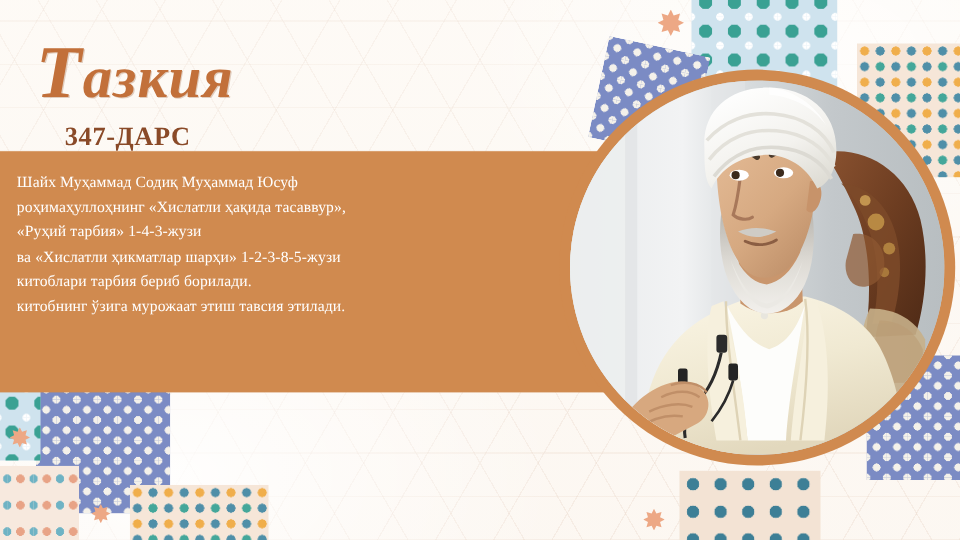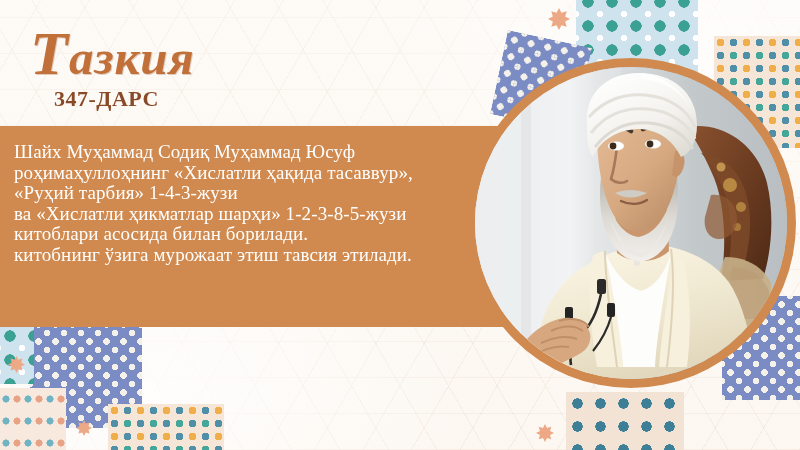--- a/index.html
+++ b/index.html
@@ -104,32 +104,32 @@
 
   
   .banner{
     position:absolute;left:0;top:126px;width:560px;height:201px;
     background:#d08a4f;
   }
   .banner-text{
     position:absolute;left:14px;top:142px;width:440px;
     color:#ffffff;
     font-family:"Liberation Serif", serif;
-    font-size:19px;line-height:20.6px;
+    font-size:13px;line-height:20.6px;
     letter-spacing:.1px;
     z-index:6;
   }
   .banner-text div{white-space:nowrap;}
 
   
   .title-wrap{position:absolute;left:30px;top:26px;z-index:7;}
   .title{
     font-family:"Liberation Serif", serif;
     font-style:italic;font-weight:700;
-    font-size:49px;line-height:54px;
+    font-size:49px;line-height:70px;
     color:#c2703a;
     letter-spacing:1px;
     text-shadow:1px 1px 0 rgba(140,70,28,.25);
   }
   .title .cap{font-size:62px;}
   .subtitle{
     font-family:"Liberation Serif", serif;
     font-weight:700;
     font-size:22px;letter-spacing:.5px;
     color:#8a4a28;
@@ -284,21 +284,21 @@
     </div>
   </div>
 
   <div class="banner"></div>
 
   <div class="banner-text" id="banner-text">
       <div>Шайх Муҳаммад Содиқ Муҳаммад Юсуф</div>
       <div>роҳимаҳуллоҳнинг «Хислатли ҳақида тасаввур»,</div>
       <div>«Руҳий тарбия» 1-4-3-жузи</div>
       <div>ва «Хислатли ҳикматлар шарҳи» 1-2-3-8-5-жузи</div>
-      <div>китоблари асосида билан борилади.</div>
+      <div>китоблари тарбия бериб борилади.</div>
       <div>китобнинг ўзига мурожаат этиш тавсия этилади.</div>
     </div>
 
   <div class="title-wrap">
     <div class="title"><span class="cap">Т</span><span>азкия</span></div>
     <div class="subtitle">347-ДАРС</div>
   </div>
 
 </div>
 

